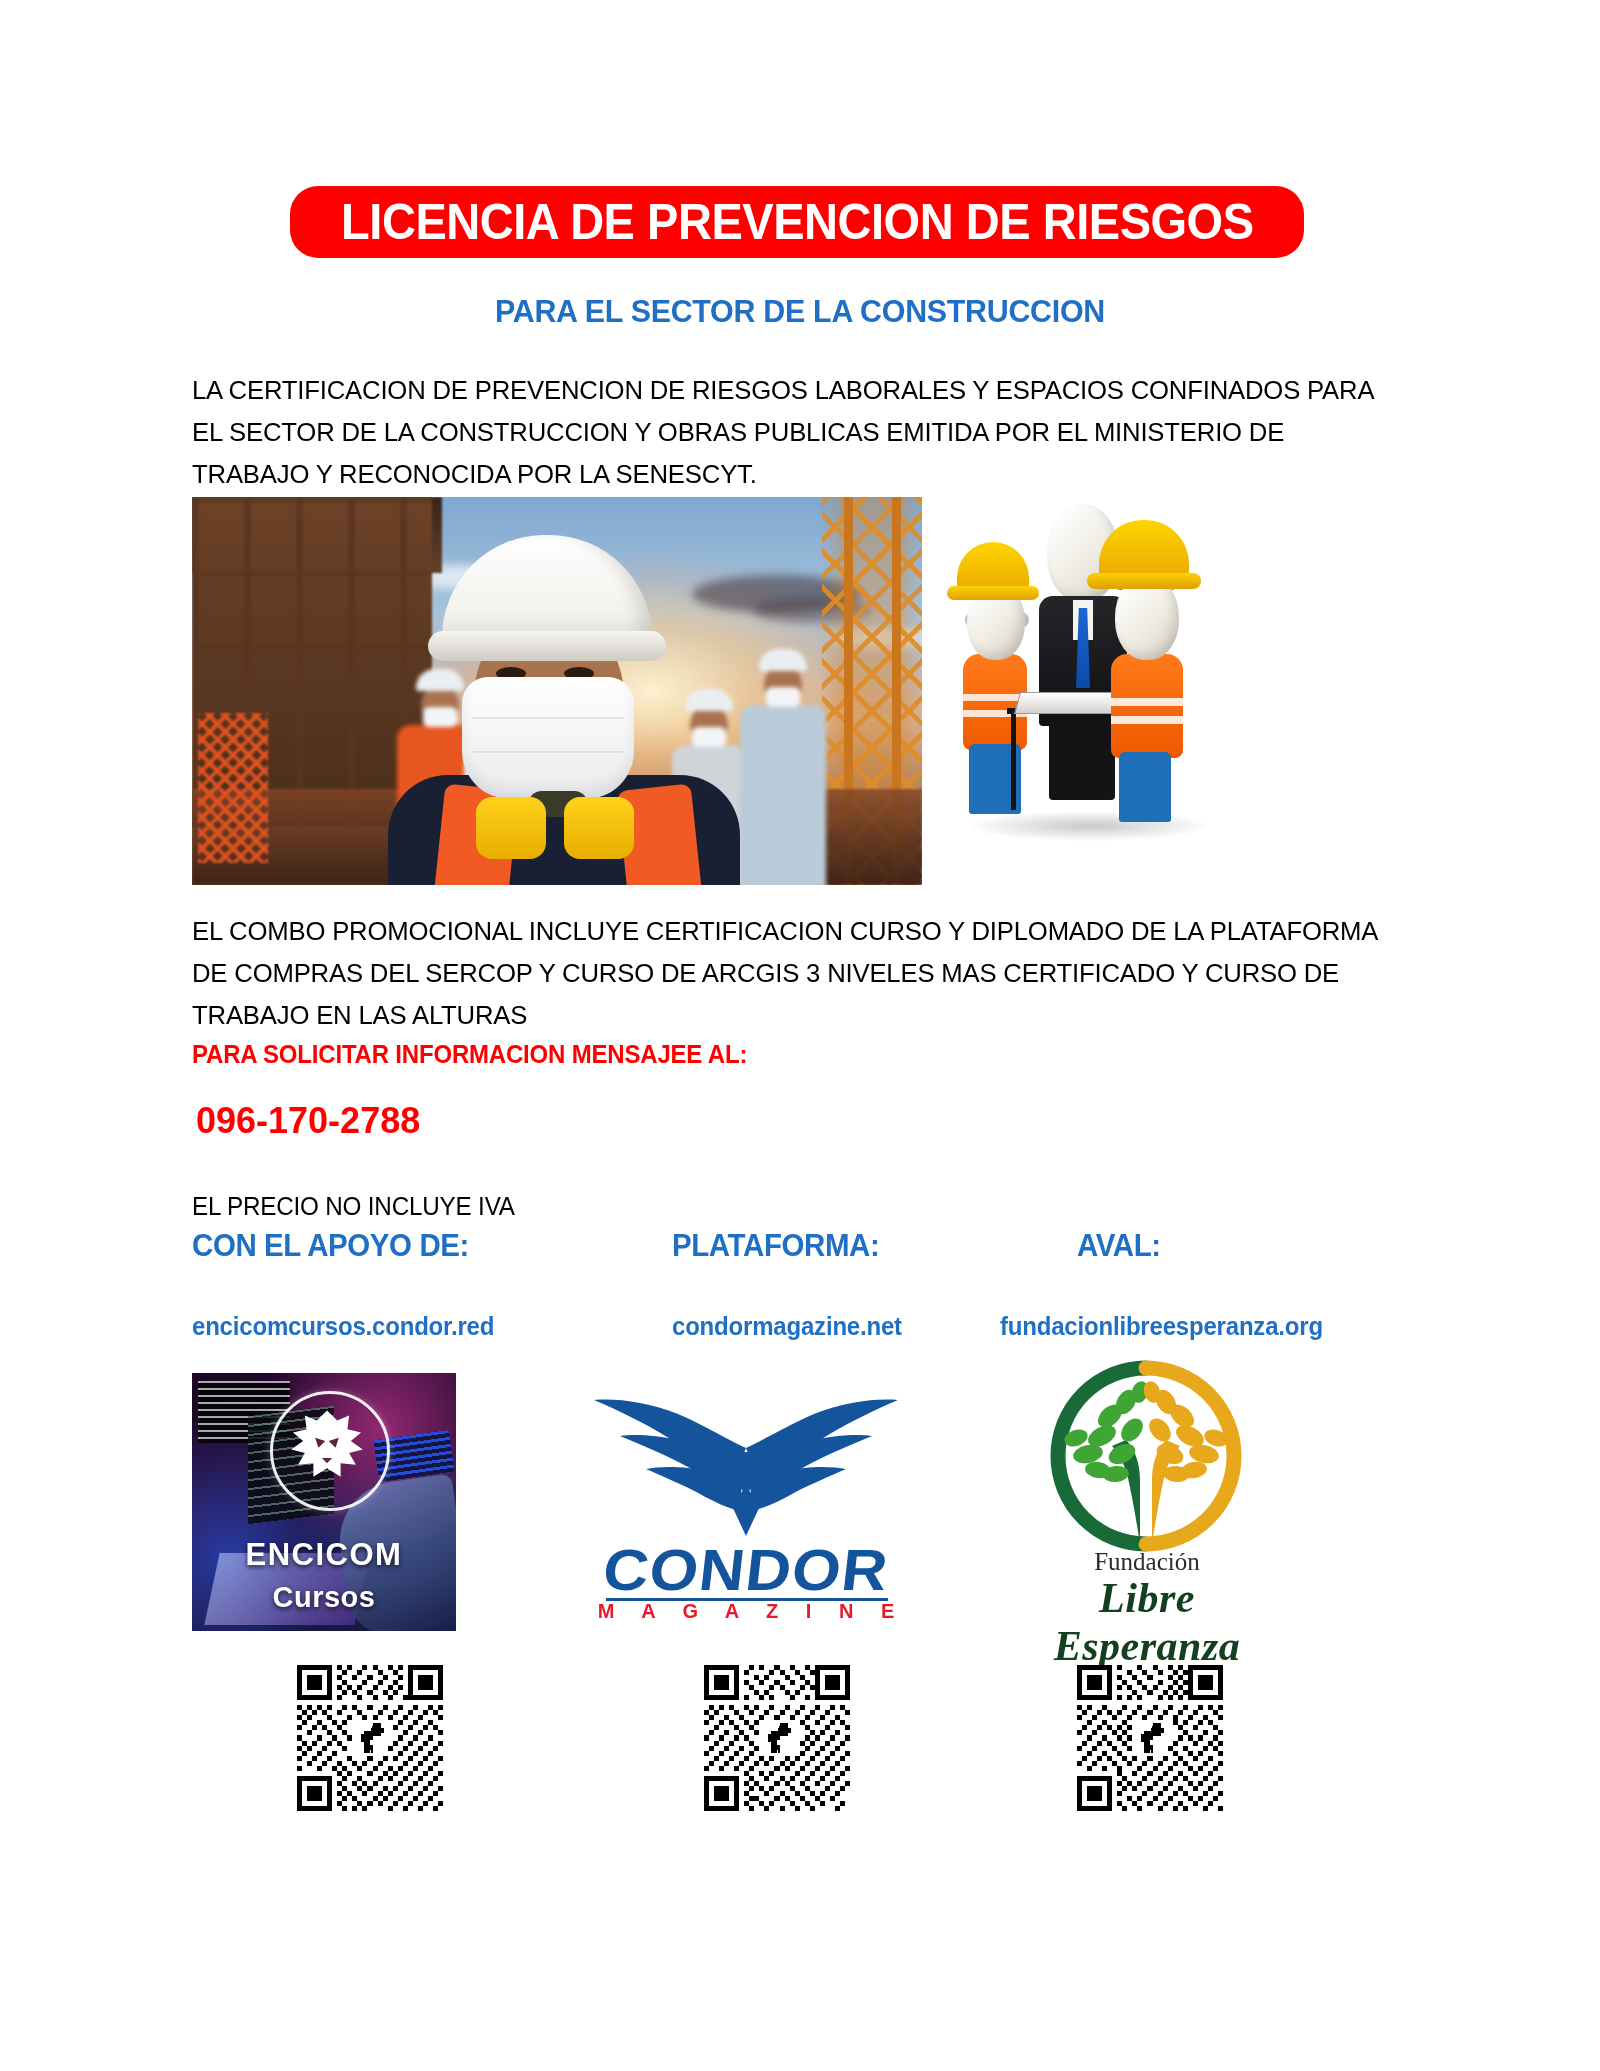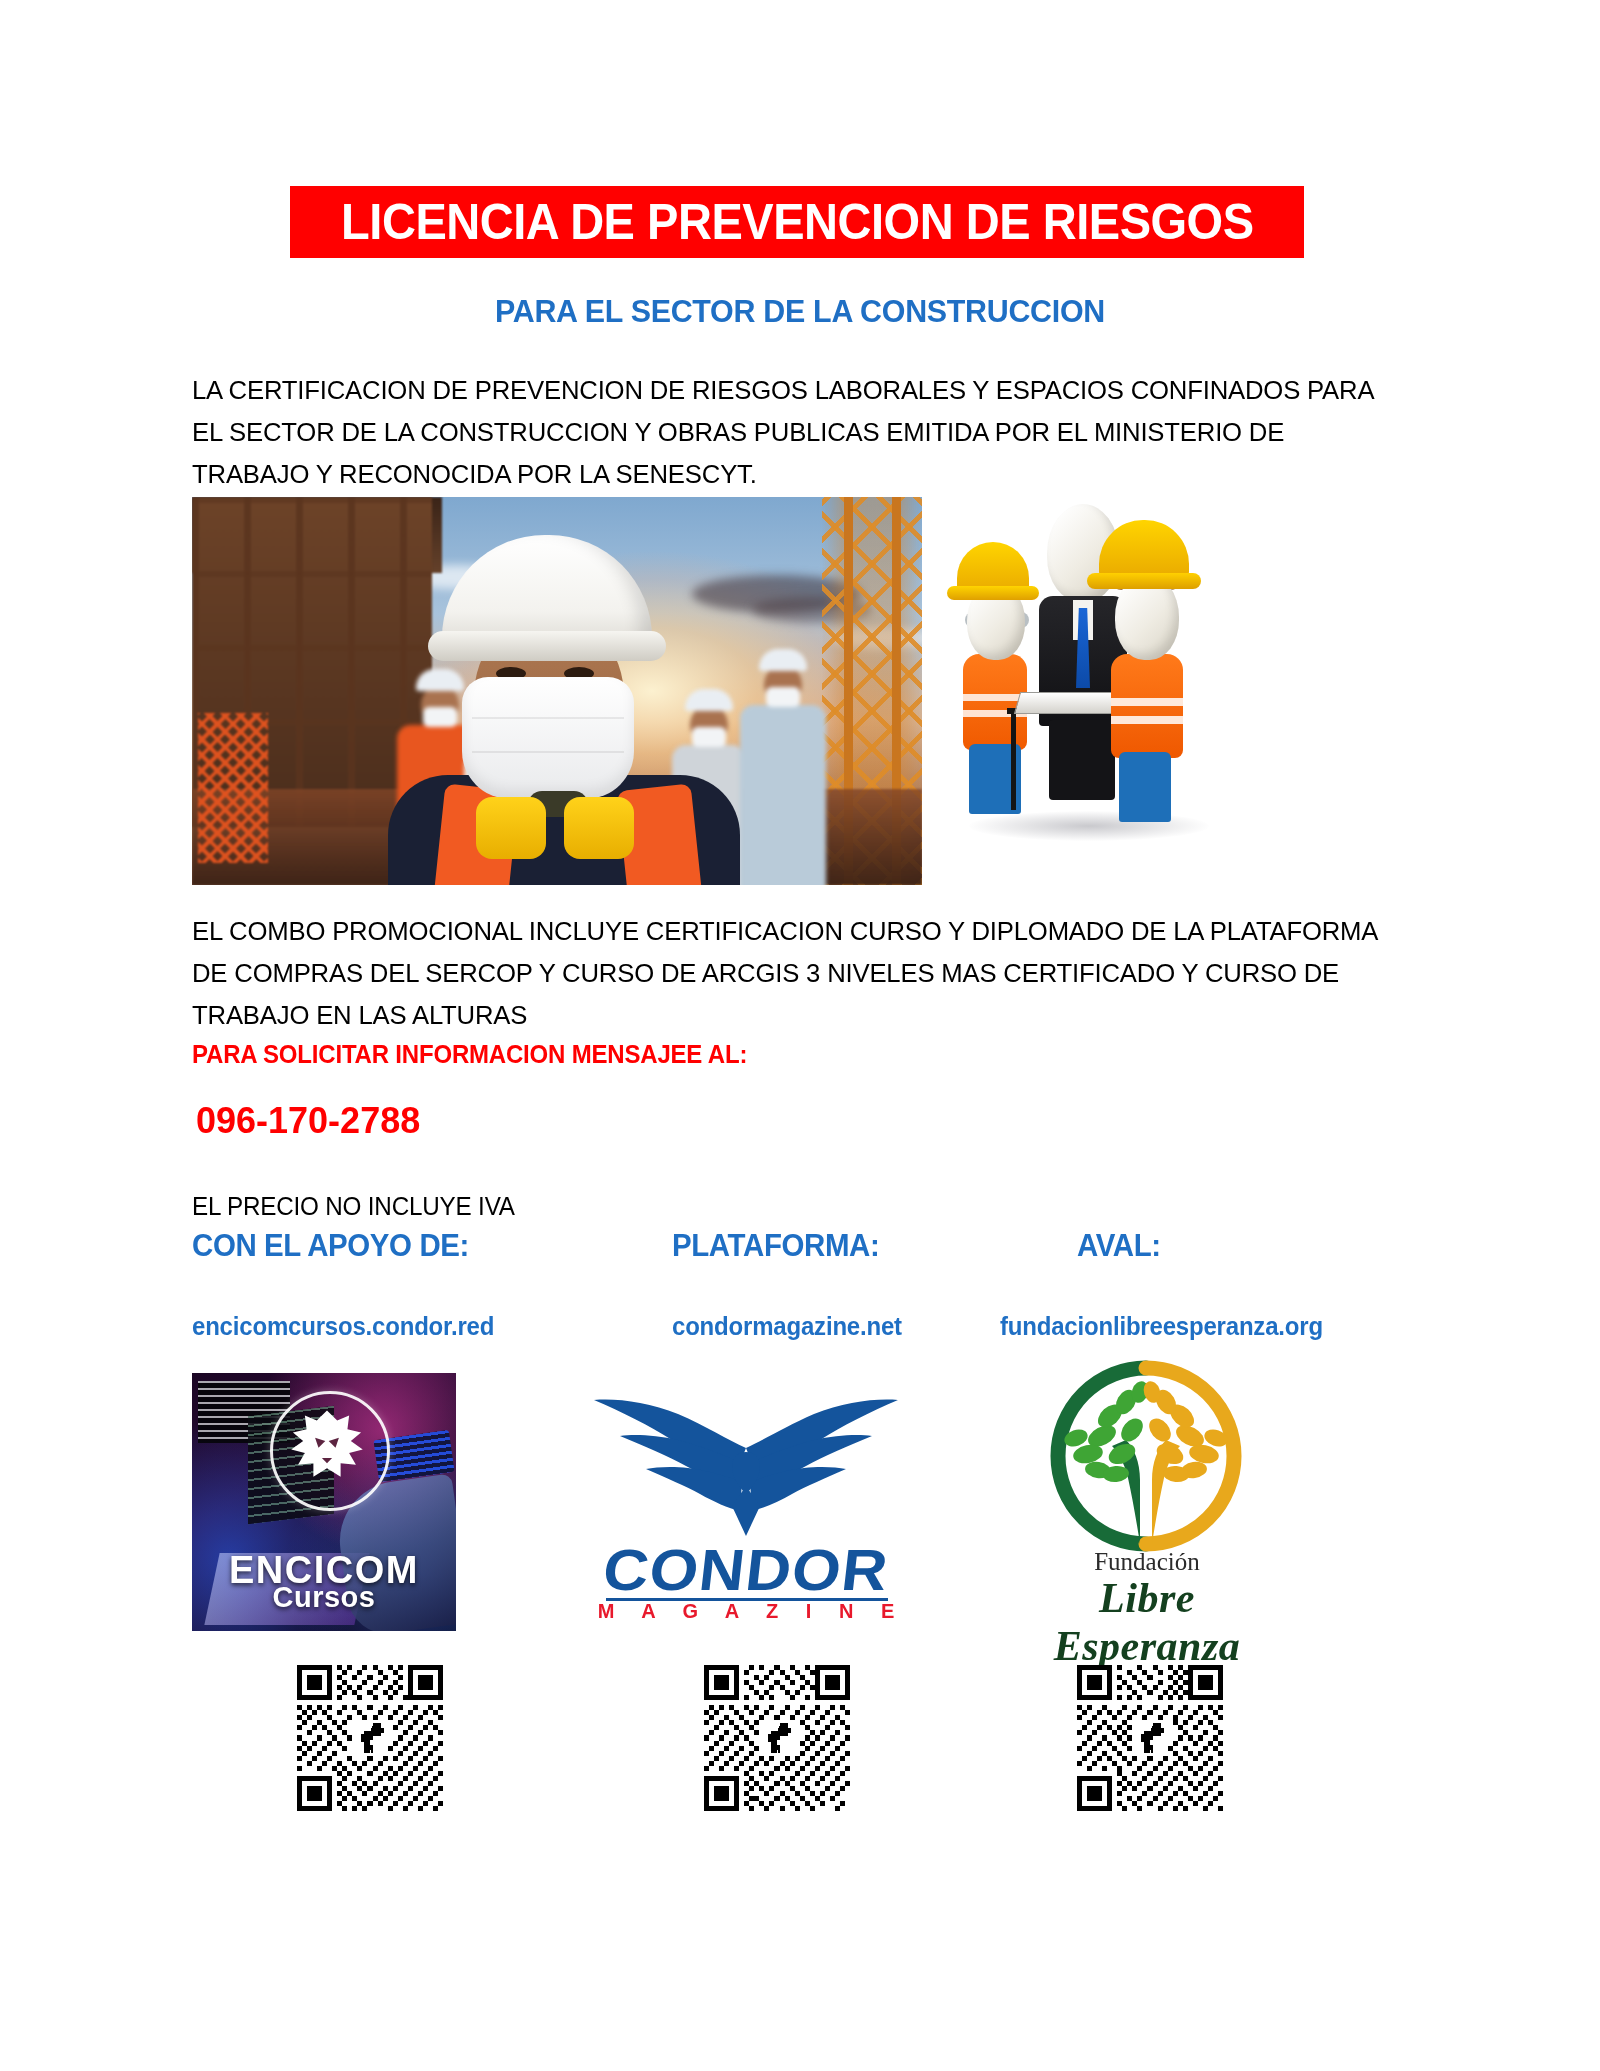--- a/index.html
+++ b/index.html
@@ -23,20 +23,21 @@
   .title-banner {
     position: absolute;
     left: 290px;
     top: 186px;
     width: 1014px;
     height: 72px;
     background: #FF0000;
     display: flex;
     align-items: center;
     justify-content: center;
+    border-radius: 28px;
   }
   .title-banner .title-text {
     color: #FFFFFF;
     font-family: "Liberation Sans Narrow", "Liberation Sans", sans-serif;
     font-weight: bold;
     font-size: 50px;
     letter-spacing: -0.5px;
     white-space: nowrap;
     transform: scaleX(0.94);
   }
@@ -493,21 +494,21 @@
     color: #ffffff;
   }
   .enc-title, .enc-sub {
     position: absolute;
     width: 100%;
     text-align: center;
     color: #ffffff;
     font-weight: bold;
     text-shadow: 0 2px 5px rgba(0,0,0,0.75);
   }
-  .enc-title { top: 176px; font-size: 38px; letter-spacing: 1.5px; }
+  .enc-title { top: 164px; font-size: 31px; letter-spacing: 1.5px; }
   .enc-sub { top: 208px; font-size: 29px; letter-spacing: 0.5px; }
 
   
   .condor-logo {
     position: absolute;
     left: 586px;
     top: 1386px;
     width: 320px;
     height: 248px;
   }

